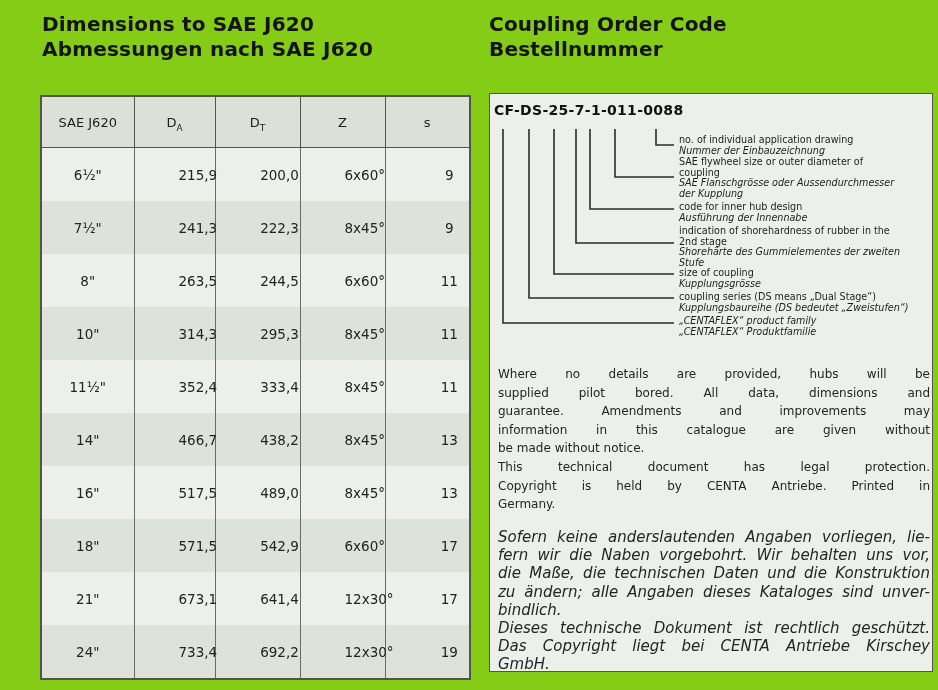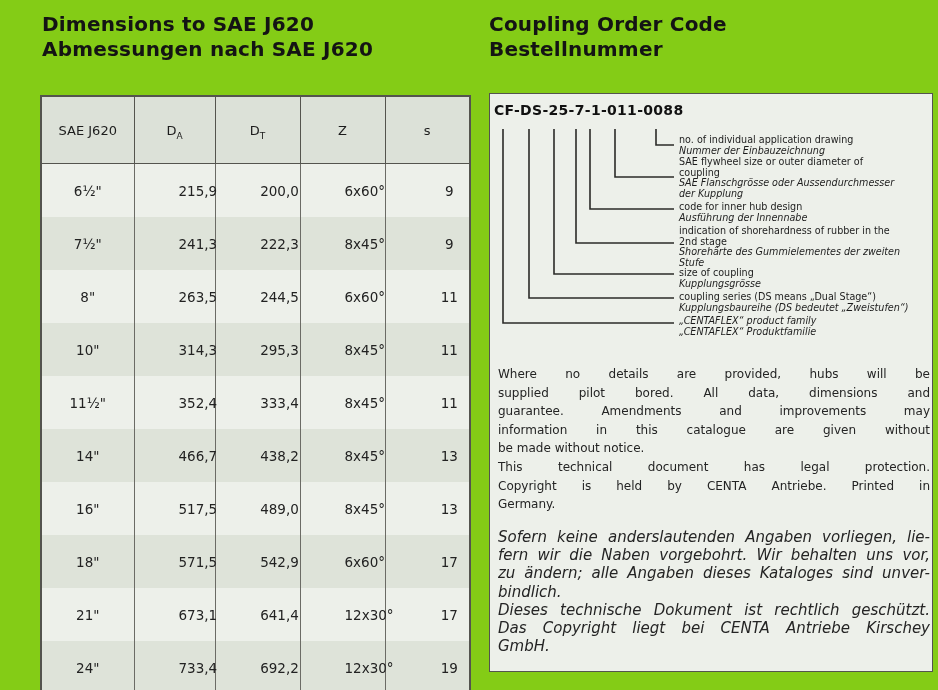--- a/index.html
+++ b/index.html
@@ -13,21 +13,21 @@
   .title-right { left:489px; }
 
   
   .dim-table {
     position:absolute; left:40px; top:95px; width:429px;
     border-collapse:collapse; table-layout:fixed;
     border:2px solid #54544e; font-size:13px;
   }
   .dim-table th {
     height:42px; background:#dce1d8; font-weight:400; font-size:13px;
-    border:1.5px solid #54544e; text-align:center; padding:12px;
+    border:1.5px solid #54544e; text-align:center; padding:4px;
   }
   .dim-table td {
     height:53px; text-align:center; vertical-align:middle; padding:0;
     font-size:13.5px; color:#222222;
   }
   .dim-table td + td { border-left:1.5px solid #6b6b65;padding-left:44px; }
   .dim-table tbody tr:nth-child(odd)  { background:#edf0ea; }
   .dim-table tbody tr:nth-child(even) { background:#dee3d9; }
   .dim-table sub { font-size:9px; line-height:0; }
 
@@ -215,20 +215,21 @@
       <div class="para">
           <div class="ln">This technical document has legal protection.</div>
           <div class="ln">Copyright is held by CENTA Antriebe. Printed in</div>
           <div class="ln">Germany.</div>
         </div>
     </div>
     <div class="notes notes-de">
       <div class="para">
           <div class="ln">Sofern keine anderslautenden Angaben vorliegen, lie-</div>
           <div class="ln">fern wir die Naben vorgebohrt. Wir behalten uns vor,</div>
+          <div class="ln">die Maße, die technischen Daten und die Konstruktion</div>
           <div class="ln">zu ändern; alle Angaben dieses Kataloges sind unver-</div>
           <div class="ln">bindlich.</div>
         </div>
       <div class="para">
           <div class="ln">Dieses technische Dokument ist rechtlich geschützt.</div>
           <div class="ln">Das Copyright liegt bei CENTA Antriebe Kirschey</div>
           <div class="ln">GmbH.</div>
         </div>
     </div>
   </div>

